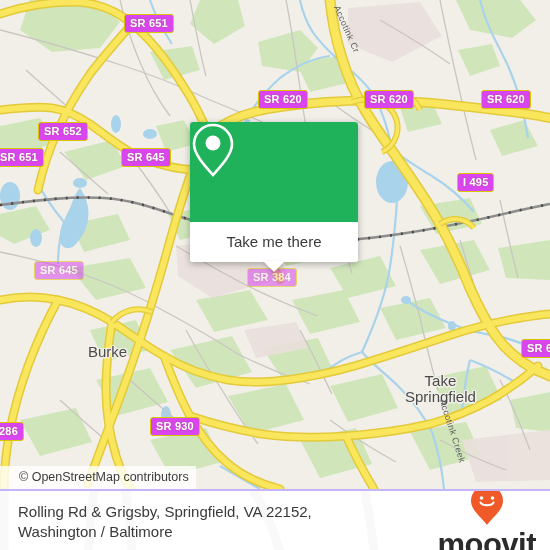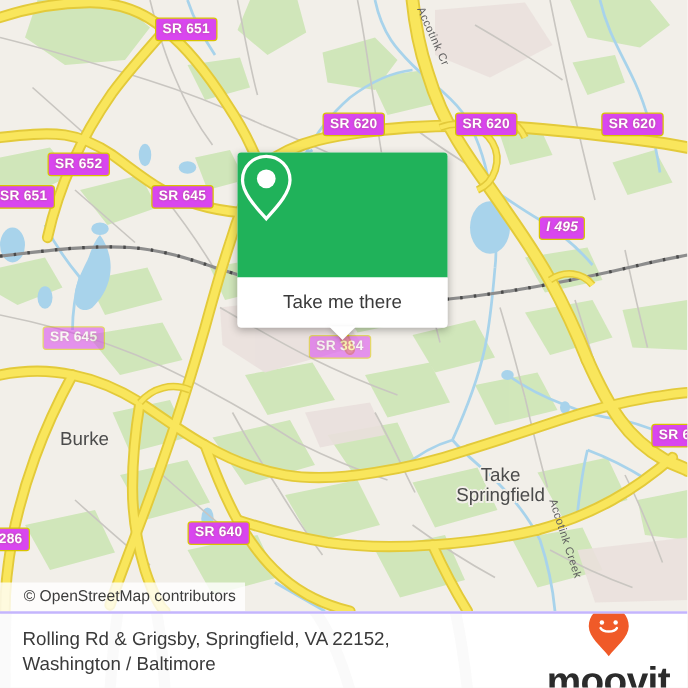--- a/index.html
+++ b/index.html
@@ -39,20 +39,21 @@
   .place{
     position:absolute;
     color:#4b4b4b;
     font-size:15px;
     line-height:16px;
     white-space:pre;
     text-align:center;
     text-shadow:
       -1.5px 0 #f2efe9, 1.5px 0 #f2efe9, 0 -1.5px #f2efe9, 0 1.5px #f2efe9,
       -1px -1px #f2efe9, 1px -1px #f2efe9, -1px 1px #f2efe9, 1px 1px #f2efe9;
+    margin-left: 40px;
   }
   .waterlabel{
     position:absolute;
     color:#5f5f5f;
     font-size:9px;
     white-space:nowrap;
     letter-spacing:.4px;
   }
 
   
@@ -322,25 +323,25 @@
     </svg>
 
     <div id="shield-layer">
         <div class="shield" style="left: 124px; top: 14px;">SR 651</div>
         <div class="shield" style="left: 38px; top: 82px; margin-top: 40px;">SR 652</div>
         <div class="shield" style="left: -6px; top: 148px;">SR 651</div>
         <div class="shield" style="left: 121px; top: 148px;">SR 645</div>
         <div class="shield" style="left: 258px; top: 90px;">SR 620</div>
         <div class="shield" style="left: 364px; top: 90px;">SR 620</div>
         <div class="shield" style="left: 481px; top: 90px;">SR 620</div>
-        <div class="shield" style="left: 431px; top: 173px; font-style: italic;">I 495</div>
+        <div class="shield" style="left: 457px; top: 173px;">I 495</div>
         <div class="shield faded" style="left: 34px; top: 261px;">SR 645</div>
         <div class="shield faded" style="left: 247px; top: 268px;">SR 384</div>
         <div class="shield" style="left: 521px; top: 339px;">SR 6</div>
-        <div class="shield" style="left: 150px; top: 417px;">SR 640</div>
+        <div class="shield" style="left: 150px; top: 417px;">SR 930</div>
         <div class="shield" style="left: -7px; top: 422px;">286</div>
       </div>
 
     <div id="place-layer">
         <div class="place" style="left: 48px; top: 344px;">Burke</div>
         <div class="place" style="left: 365px; top: 373px;">Take
 Springfield</div>
       </div>
 
     <div id="water-layer">

